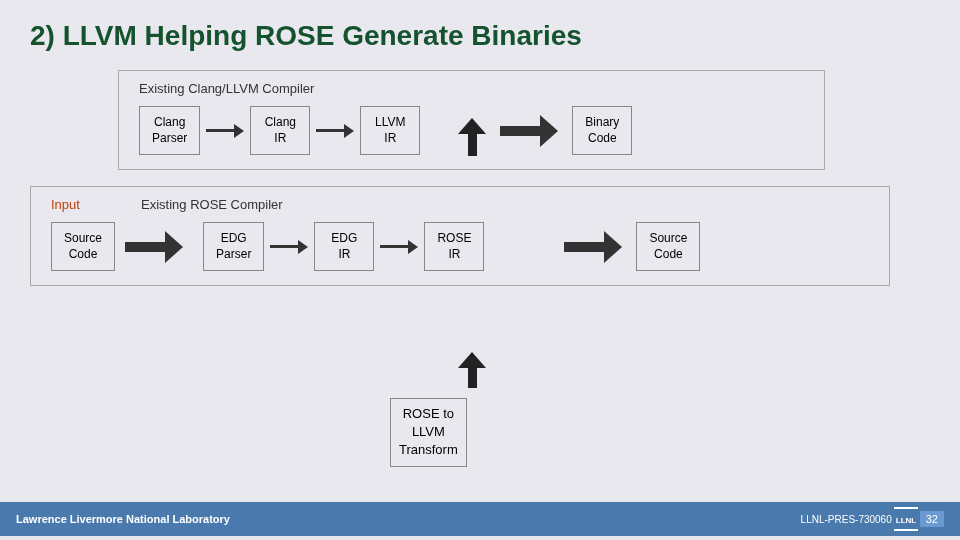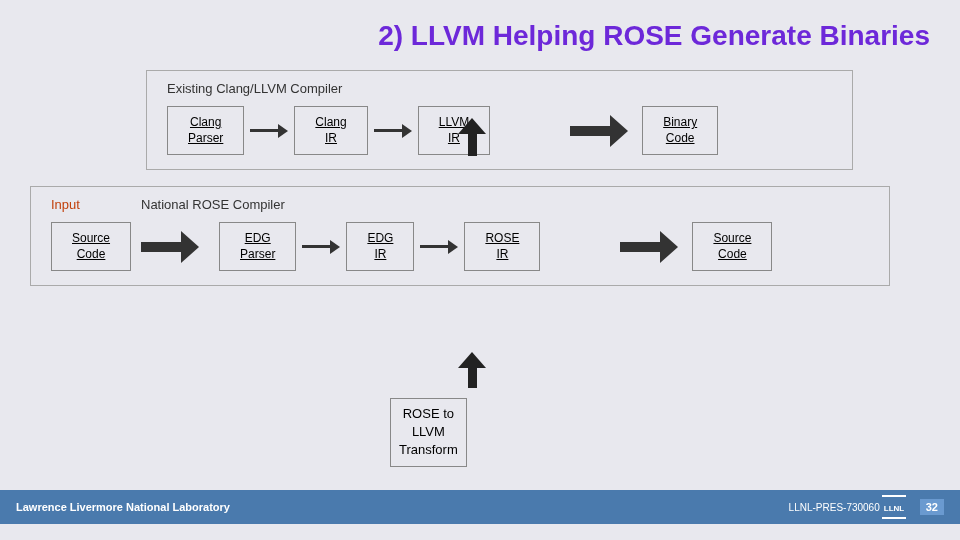--- a/index.html
+++ b/index.html
@@ -16,56 +16,54 @@
       width: 960px;
       height: 540px;
       background: #e8e8ee;
       position: relative;
       padding: 20px 30px 10px 30px;
     }
 
     .title {
       font-size: 28px;
       font-weight: bold;
-      color: #6d28d9;
+      color: #14532d;
       margin-bottom: 18px;
-      text-align: right;
     }
 
     
     .clang-box {
       border: 1.5px solid #aaa;
       background: #e8e8ee;
       padding: 10px 20px 14px 20px;
       position: relative;
       width: 707px;
-      margin-left: 56px;
+      margin-left: 28px;
     }
 
     .box-label {
       font-size: 13px;
       color: #333;
       margin-bottom: 10px;
     }
 
     .flow-row {
       display: flex;
       align-items: center;
       gap: 6px;
     }
 
     .process-box {
       border: 1.5px solid #888;
       background: #e8e8ee;
-      padding: 8px 20px;
+      padding: 8px 12px;
       font-size: 12px;
       text-align: center;
       min-width: 60px;
       line-height: 1.3;
-      text-decoration: underline;
     }
 
     .arr {
       display: flex;
       align-items: center;
     }
 
     .arr .line {
       width: 28px;
       height: 3px;
@@ -124,21 +122,21 @@
       min-width: 60px;
     }
 
     .existing-rose-label {
       font-size: 13px;
       color: #333;
     }
 
     .bottom-bar {
       position: absolute;
-      bottom: 16px;
+      bottom: 4px;
       left: 0;
       right: 0;
       height: 34px;
       background: #4a7aad;
       display: flex;
       align-items: center;
       justify-content: space-between;
       padding: 0 16px;
     }
 
@@ -166,22 +164,21 @@
       font-size: 8px;
       color: #4a7aad;
       font-weight: bold;
     }
 
     .page-num {
       background: #6a9ad0;
       color: white;
       padding: 2px 6px;
       font-size: 11px;
-      font-weight: bold;
-      margin-left: 12px;
+      font-weight: normal;
     }
 
     
     .vert-connector {
       position: absolute;
       left: 458px;
       top: 118px;
       display: flex;
       flex-direction: column;
       align-items: center;
@@ -270,21 +267,21 @@
 
   <div class="vert-connector">
     <div class="uhead"></div>
     <div class="uline" style="height:22px;"></div>
   </div>
 
   <div style="position:relative; margin-top:16px;">
     <div class="rose-section">
       <div class="rose-header">
         <div class="input-label">Input</div>
-        <div class="existing-rose-label">National ROSE Compiler</div>
+        <div class="existing-rose-label">Existing ROSE Compiler</div>
       </div>
       <div class="flow-row">
         <div class="process-box">Source<br>Code</div>
         <div class="big-arrow-right" style="margin-left:4px;">
           <div class="bline"></div>
             <div class="bhead"></div>
         </div>
         <div style="width:8px;"></div>
         <div class="process-box">EDG<br>Parser</div>
         <div class="arr">

